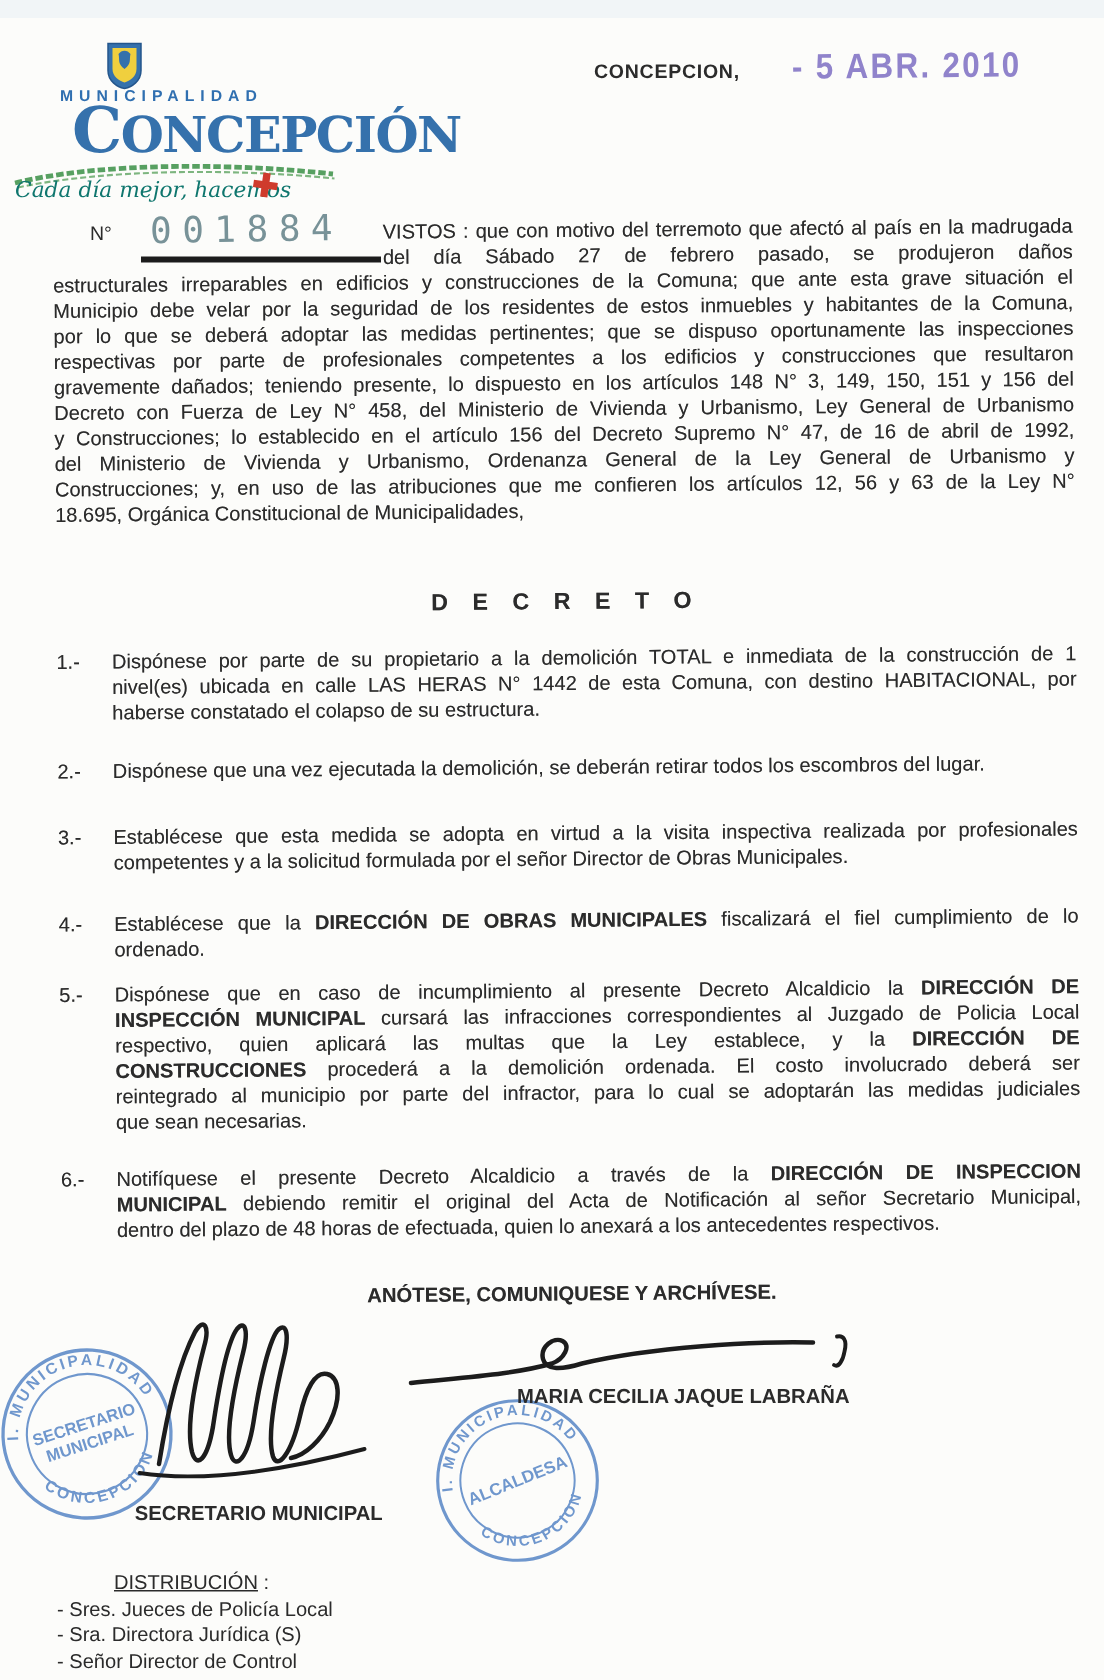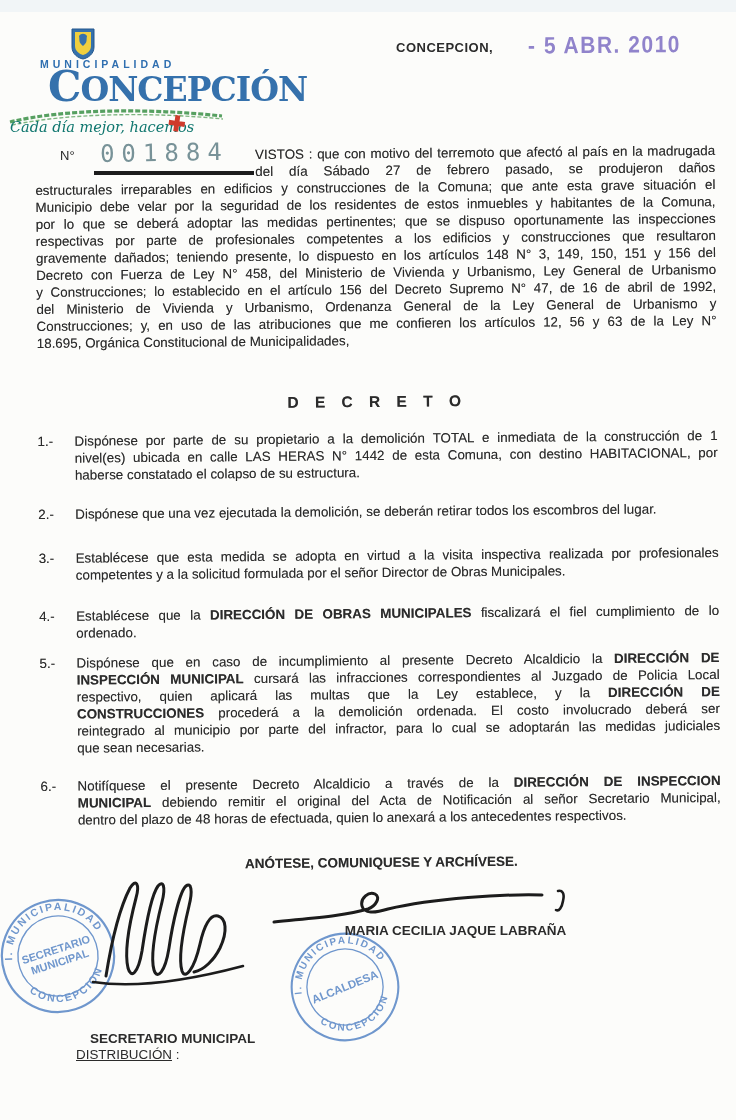--- a/index.html
+++ b/index.html
@@ -64,21 +64,21 @@
   
   .stamp{position:absolute;opacity:0.8;}
   #stamp-left{left:-2px;top:896px;width:120px;height:120px;transform:rotate(-18deg);}
   #stamp-right{left:288px;top:930px;width:114px;height:114px;transform:rotate(-22deg);}
   .sigsvg{position:absolute;}
   #sig-left{left:88px;top:876px;width:175px;height:118px;}
   #sig-right{left:272px;top:886px;width:315px;height:46px;}
   .sig-name{position:absolute;text-align:center;font-weight:bold;font-size:13.5px;
     line-height:16px;}
   #name-left{left:55px;top:985px;width:235px;}
-  #title-left{left:55px;top:1001px;width:235px;margin-top:30px;}
+  #title-left{left:55px;top:1001px;width:235px;}
   #name-right{left:328px;top:923px;width:255px;}
   #title-right{left:328px;top:939px;width:255px;}
 
   
   #distribution{position:absolute;left:38px;top:1046px;font-size:13.4px;
     line-height:17.5px;}
   #dist-head{font-weight:normal;text-decoration:underline;padding-left:38px;}
 </style>
 </head>
 <body>
@@ -236,15 +236,20 @@
     <path d="M286,5 C290,4 293,7 291,15 C290,21 287,26 284,24" fill="none" stroke="#1c1c1c" stroke-width="2.6" stroke-linecap="round"></path>
   </svg>
 
   <div id="title-left" class="sig-name">SECRETARIO MUNICIPAL</div>
   <div id="name-right" class="sig-name">MARIA CECILIA JAQUE LABRAÑA</div>
 
   <div id="distribution">
     <div>
       <span id="dist-head">DISTRIBUCIÓN</span><span> :</span>
     </div>
+    <div>
+        <div>- Sres.  Jueces de Policía Local</div>
+        <div>- Sra.   Directora Jurídica (S)</div>
+        <div>- Señor Director de Control</div>
+      </div>
   </div>
 
 </div>
 
 </body></html>

